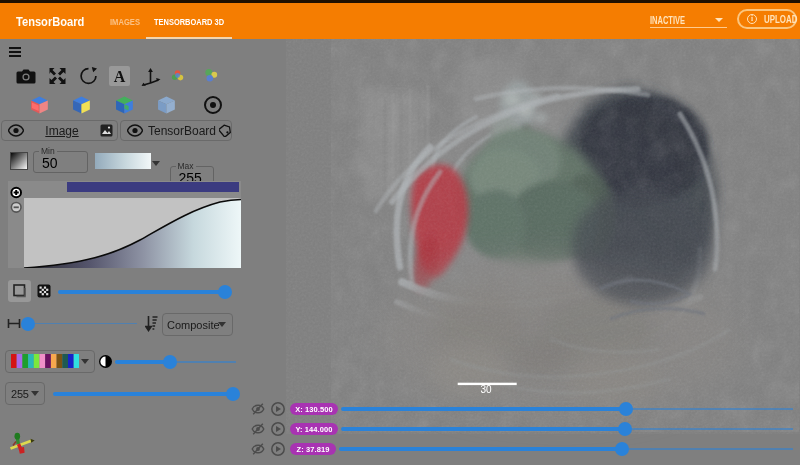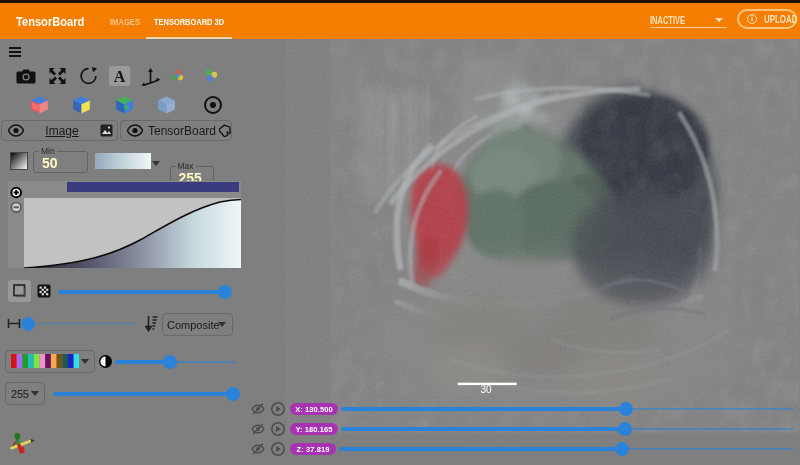--- a/index.html
+++ b/index.html
@@ -13,21 +13,21 @@
   #tab1{left:109.5px;color:rgba(255,236,214,0.62);transform:scaleX(0.80);transform-origin:0 0;}
   #tab2{left:154px;color:#ffffff;transform:scaleX(0.785);transform-origin:0 0;}
   #inkbar{position:absolute;left:146px;top:36.5px;width:86px;height:2.5px;background:#f2d4ae;}
   #inactive{position:absolute;left:650px;top:15px;font-size:10px;font-weight:bold;color:#ffe3bb;transform:scaleX(0.75);transform-origin:0 0;}
   #inactive-line{position:absolute;left:649.5px;top:27.3px;width:77px;height:1.2px;background:#ffca8d;}
   #inactive-arrow{position:absolute;left:714.5px;top:17.5px;width:0;height:0;border-left:4.5px solid transparent;border-right:4.5px solid transparent;border-top:4.5px solid #ffe3bb;}
   #upload{position:absolute;left:737px;top:9px;width:56px;height:16px;border:2px solid #fbc57e;border-radius:11px;color:#ffe3bb;font-size:10px;font-weight:bold;display:flex;align-items:center;justify-content:center;gap:4px;}
   
   .fieldset{position:absolute;border:1px solid #636363;border-radius:3px;}
   .legend{position:absolute;top:-6px;left:5px;background:#7f7f7f;padding:0 2px;font-size:8.5px;color:#2b2b2b;text-align:right;}
-  .fval{position:absolute;left:8px;top:3px;font-size:14px;color:#fef9c3;font-weight:bold;}
+  .fval{position:absolute;left:8px;top:3px;font-size:14px;color:#000000;}
   .obtn{position:absolute;border:1px solid #696969;border-radius:4px;box-sizing:border-box;}
   .dd-arrow{position:absolute;width:0;height:0;border-left:4.5px solid transparent;border-right:4.5px solid transparent;border-top:5px solid #333;}
   .slider-fill{position:absolute;height:3.6px;background:#2a82d9;border-radius:2px;}
   .slider-rest{position:absolute;height:1.8px;background:rgba(42,130,217,0.55);}
   .knob{position:absolute;width:14px;height:14px;border-radius:50%;background:#2a82d9;}
   .pill{position:absolute;height:12px;border-radius:6.5px;background:#a833b2;color:#fff;font-size:7.5px;font-weight:bold;display:flex;align-items:center;justify-content:center;letter-spacing:0.1px;}
 </style>
 </head>
 <body>
 
@@ -430,21 +430,21 @@
 
   <svg class="abs" style="left:251px;top:422px" width="34" height="14" viewBox="0 0 34 14">
     <g stroke="#4c4c4c" stroke-width="1.4" fill="none">
       <path d="M7 3.2 C4 3.2 1.8 5.6 1.2 7 1.8 8.4 4 10.8 7 10.8 10 10.8 12.2 8.4 12.8 7 12.2 5.6 10 3.2 7 3.2 z"></path>
       <circle cx="7" cy="7" r="1.9" fill="#4c4c4c" stroke="none"></circle>
       <path d="M2.2 12.2 L11.8 1.8"></path>
     </g>
     <circle cx="27" cy="7" r="6.2" fill="none" stroke="#4c4c4c" stroke-width="1.5"></circle>
     <path d="M25 4 l5 3 -5 3 z" fill="#4c4c4c"></path>
   </svg>
-  <div class="pill" style="left:290px;top:423px;width:48px;">Y: 180.165</div>
+  <div class="pill" style="left:290px;top:423px;width:48px;">Y: 144.000</div>
   <div class="slider-fill" style="left:341px;top:427.2px;width:284px;"></div>
   <div class="slider-rest" style="left:625px;top:428.3px;width:168px;"></div>
   <div class="knob" style="left:618px;top:422px;"></div>
 
   <svg class="abs" style="left:251px;top:442px" width="34" height="14" viewBox="0 0 34 14">
     <g stroke="#4c4c4c" stroke-width="1.4" fill="none">
       <path d="M7 3.2 C4 3.2 1.8 5.6 1.2 7 1.8 8.4 4 10.8 7 10.8 10 10.8 12.2 8.4 12.8 7 12.2 5.6 10 3.2 7 3.2 z"></path>
       <circle cx="7" cy="7" r="1.9" fill="#4c4c4c" stroke="none"></circle>
       <path d="M2.2 12.2 L11.8 1.8"></path>
     </g>

